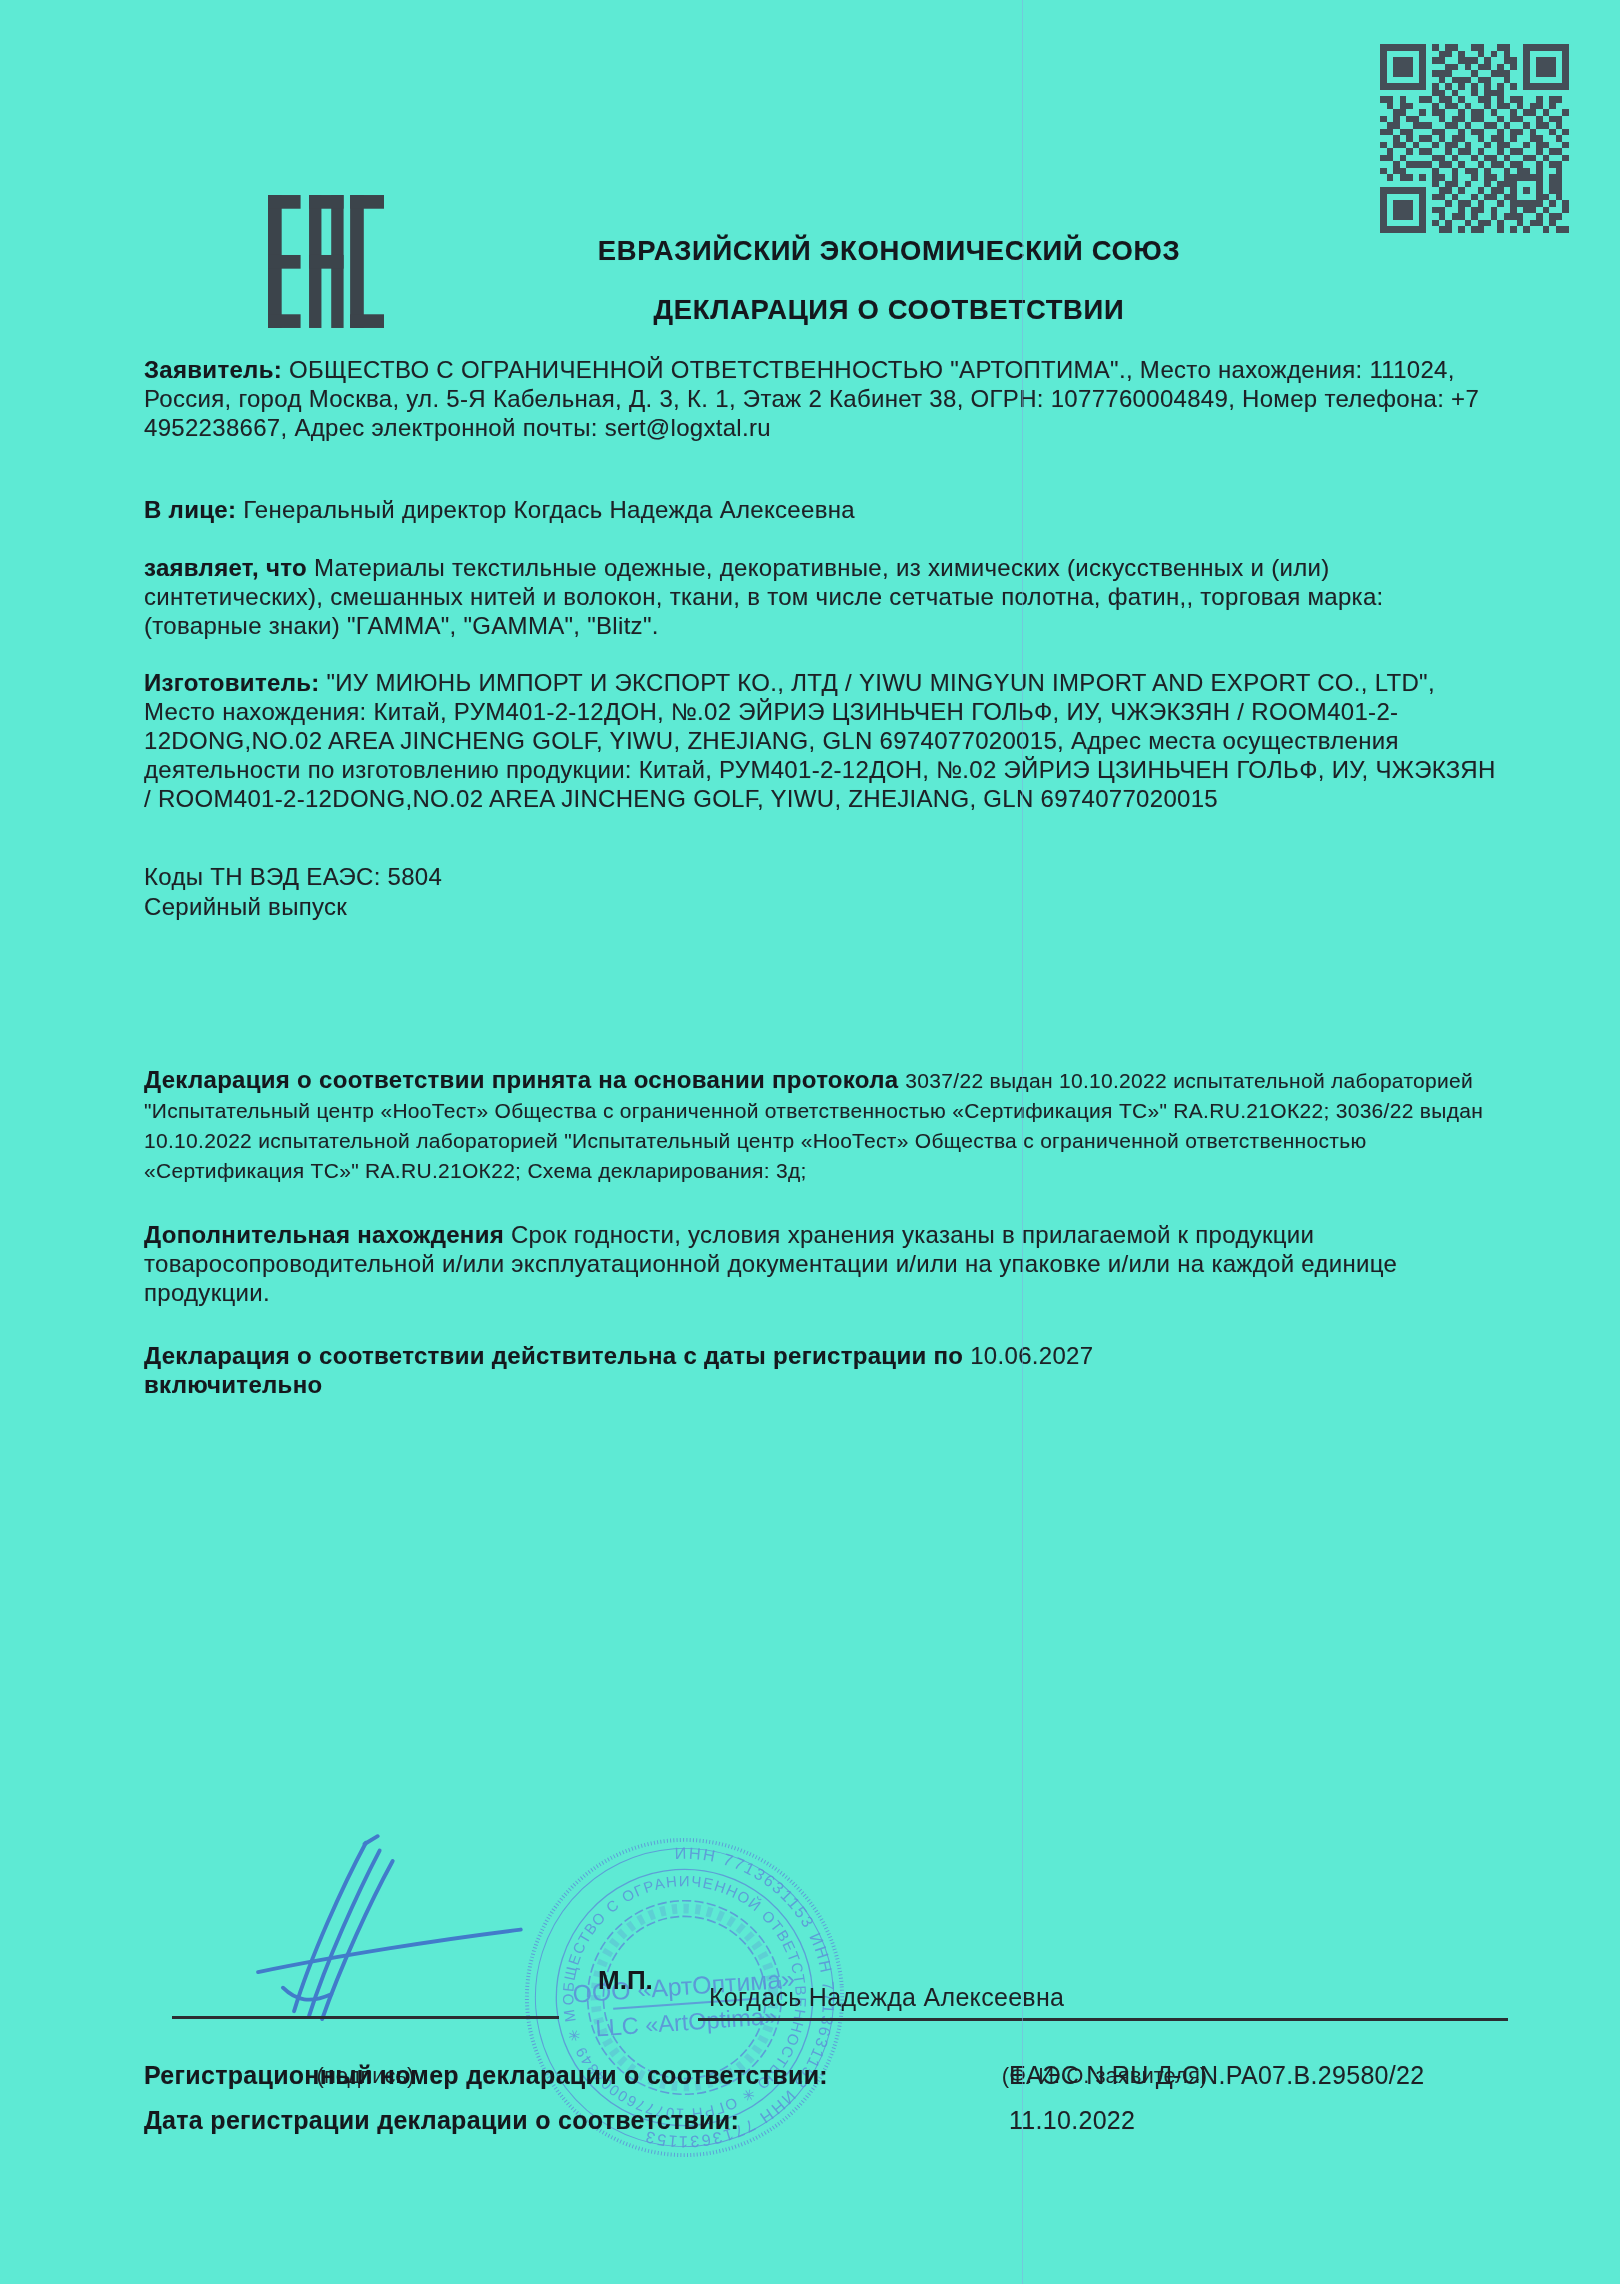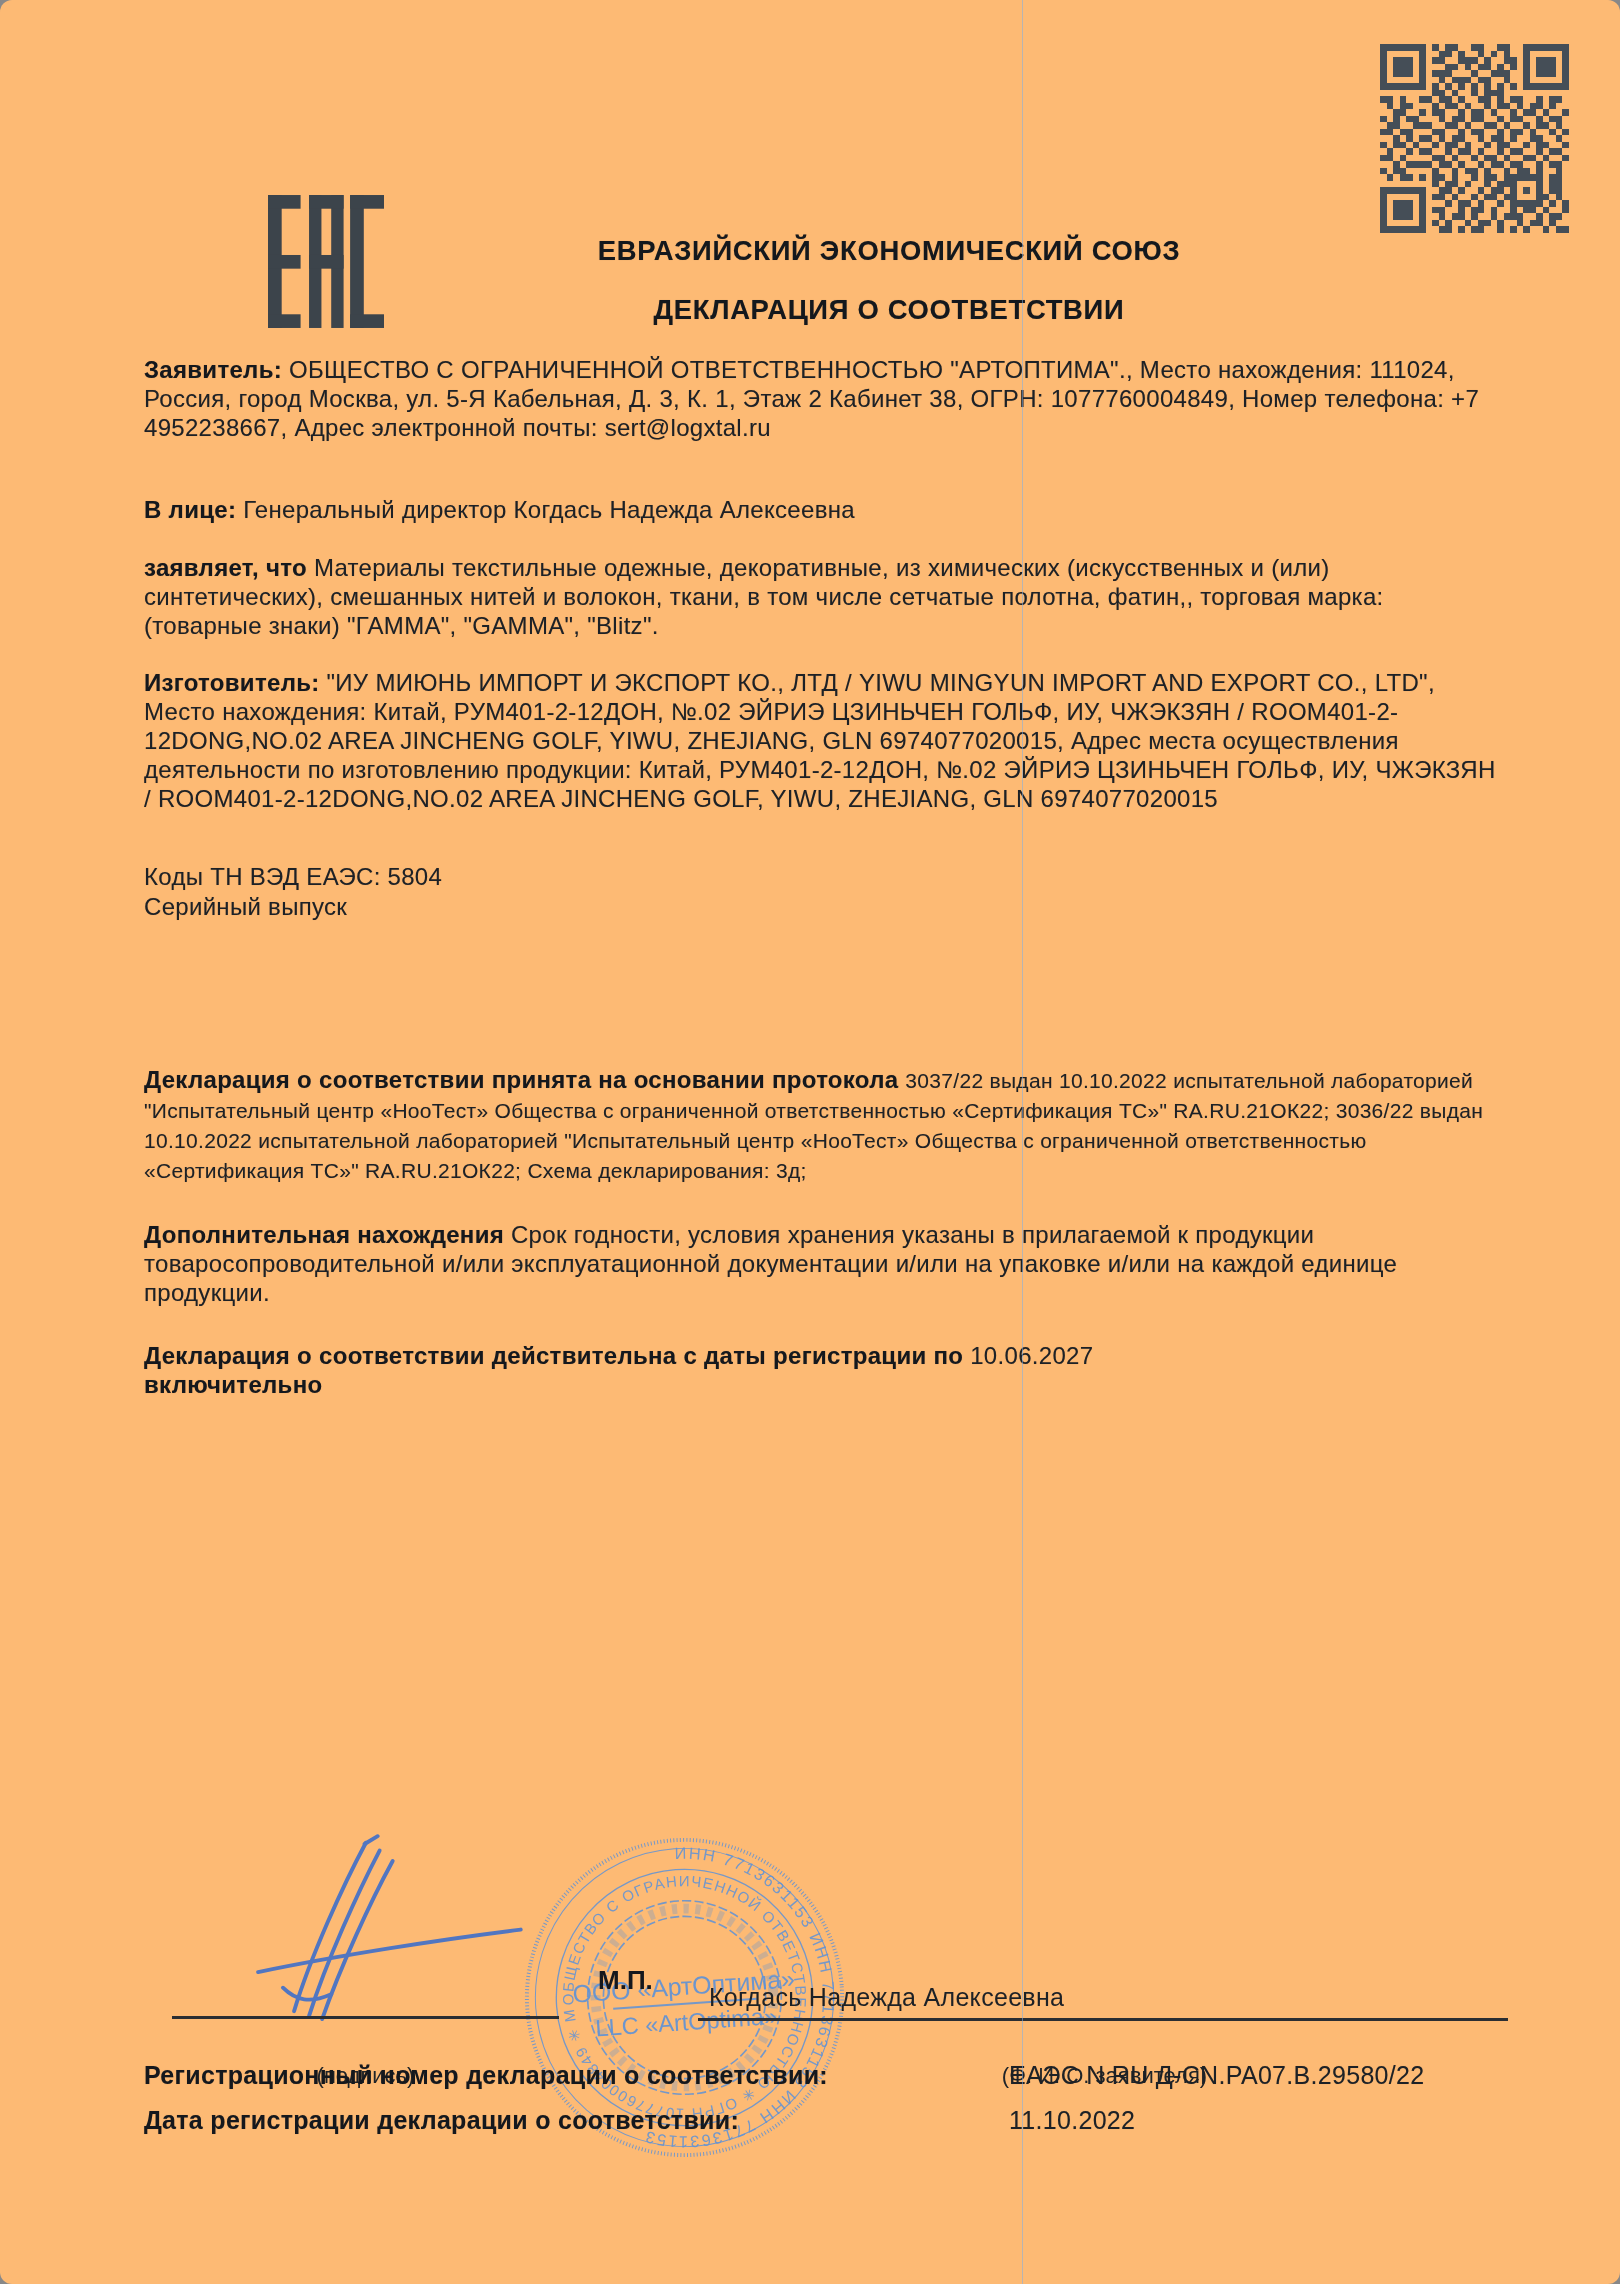--- a/index.html
+++ b/index.html
@@ -1,23 +1,22 @@
 <!DOCTYPE html>
 <html style="font-size:10.5px"><head>
 <meta charset="utf-8">
 <style>
   html,body{margin:0;padding:0;background:#888;}
   .page{
     position:relative;
     width:1620px;height:2284px;
-    background:#fdba74;
+    background:#5eead4;
     font-family:"Liberation Sans", sans-serif;
     color:#1d2126;
     overflow:hidden;
-    border-radius:12px;
   }
   .abs{position:absolute;}
   
   .eac-logo{left:268px;top:195px;width:116px;height:133px;}
   .qr{
     left:1380px;top:44px;width:189px;height:189px;
     display:grid;
     grid-template-columns:repeat(29,1fr);
     grid-template-rows:repeat(29,1fr);
   }

